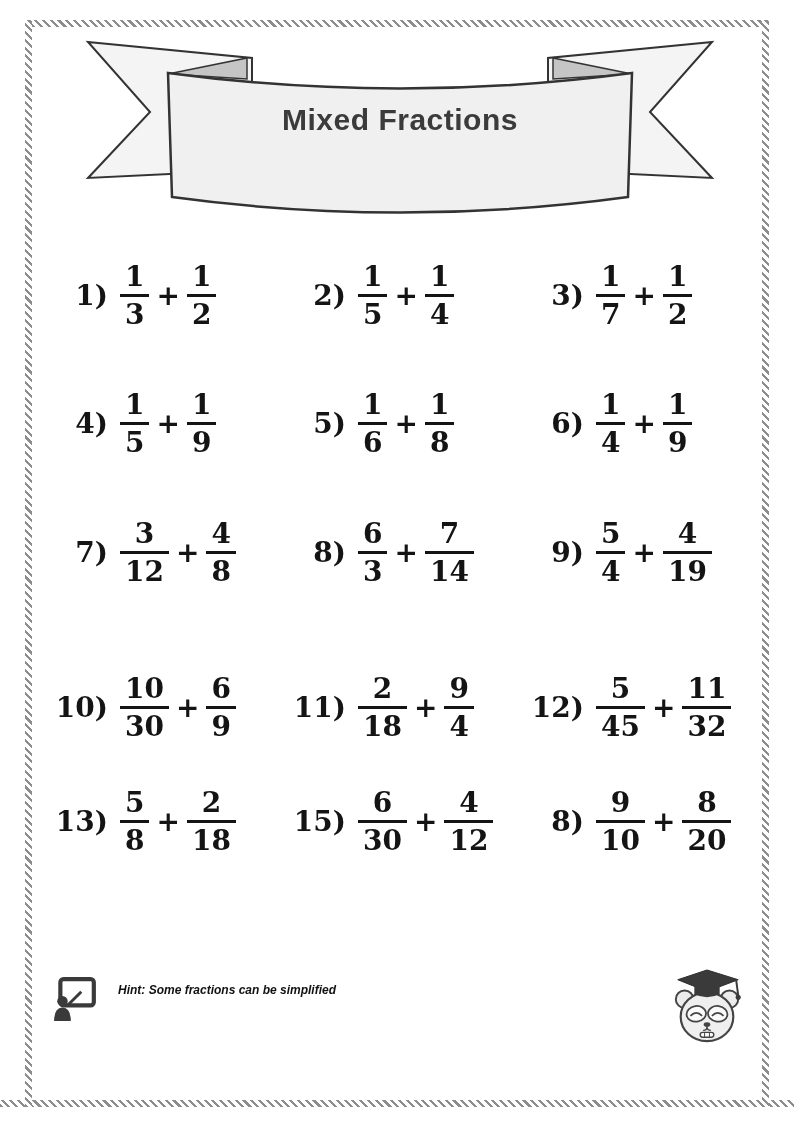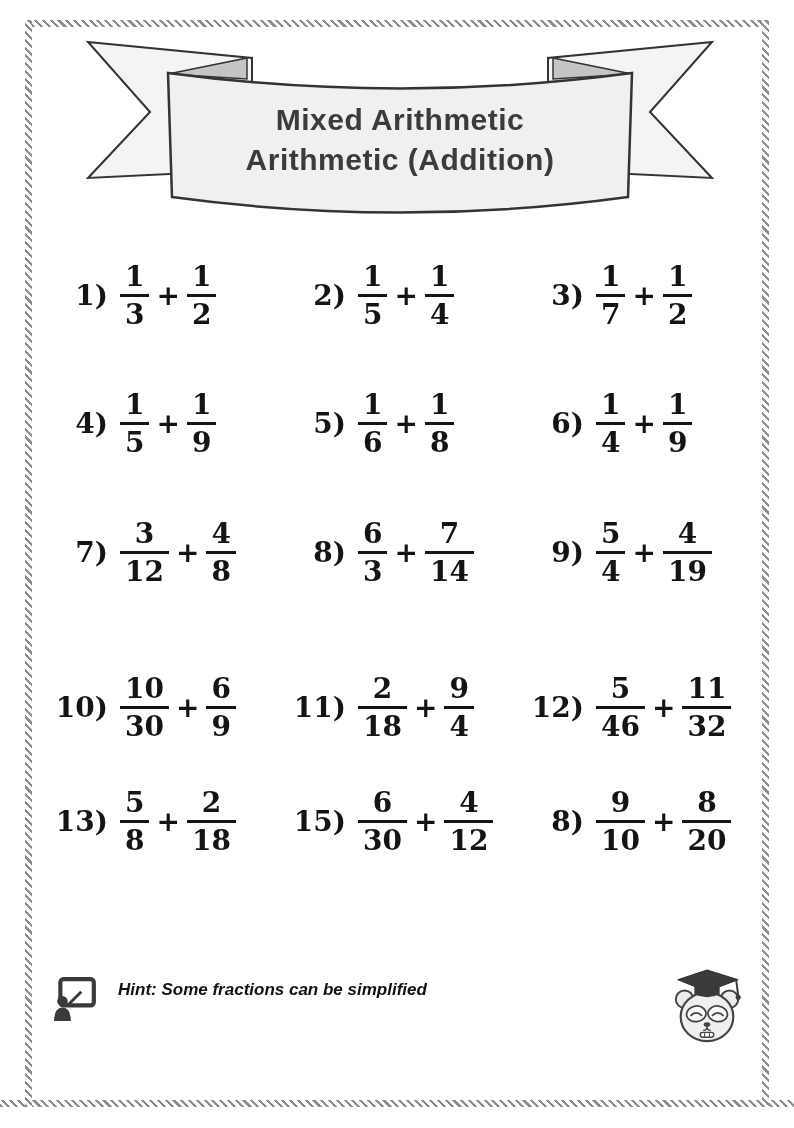--- a/index.html
+++ b/index.html
@@ -39,21 +39,21 @@
   .lbl { min-width:68px; text-align:right; margin-right:12px; }
   .frac { display:inline-block; text-align:center; }
   .fn { display:block; padding:0 5px 3px; border-bottom:3px solid #141414; }
   .fd { display:block; padding:3px 5px 0; }
   .op { margin:0 7px; }
 
   
   .hint-icon { position:absolute; left:52px; top:975px; }
   .hint-text {
     position:absolute; left:118px; top:979px; width:330px;
-    font-size:17px; font-weight:bold; font-style:italic; color:#111;
+    font-size:12px; font-weight:bold; font-style:italic; color:#111;
     line-height:22px;
   }
   
   .mascot { position:absolute; left:668px; top:968px; }
 </style>
 </head>
 <body>
 
 <div class="page">
 
@@ -67,22 +67,21 @@
 
       <polygon points="8,12 172,28 172,140 8,148 70,82" fill="#f4f4f4" stroke="#333" stroke-width="2"></polygon>
       <polygon points="632,12 468,28 468,140 632,148 570,82" fill="#f4f4f4" stroke="#333" stroke-width="2"></polygon>
 
       <polygon points="88,44 167,28 167,49" fill="#c5c5c5" stroke="#333" stroke-width="1.5"></polygon>
       <polygon points="552,44 473,28 473,49" fill="#c5c5c5" stroke="#333" stroke-width="1.5"></polygon>
 
       <path d="M88,43 Q320,74 552,43 L548,167 Q320,198 92,167 Z" fill="#f0f0f0" stroke="#333" stroke-width="2.5"></path>
     </svg>
     <div class="banner-text">
-      <div>Mixed Arithmetic</div>
-      <div>Arithmetic (Addition)</div>
+      <div>Mixed Fractions</div>
     </div>
   </div>
 
   <div class="prow" style="top:238px">
     <div class="cell">
       <span class="lbl">1)</span>
       <span class="frac">
           <span class="fn">1</span>
           <span class="fd">3</span>
         </span>
@@ -218,21 +217,21 @@
       <span class="op">+</span>
       <span class="frac">
           <span class="fn">9</span>
           <span class="fd">4</span>
         </span>
     </div>
     <div class="cell">
       <span class="lbl">12)</span>
       <span class="frac">
           <span class="fn">5</span>
-          <span class="fd">46</span>
+          <span class="fd">45</span>
         </span>
       <span class="op">+</span>
       <span class="frac">
           <span class="fn">11</span>
           <span class="fd">32</span>
         </span>
     </div>
   </div>
 
   <div class="prow" style="top:764px">

